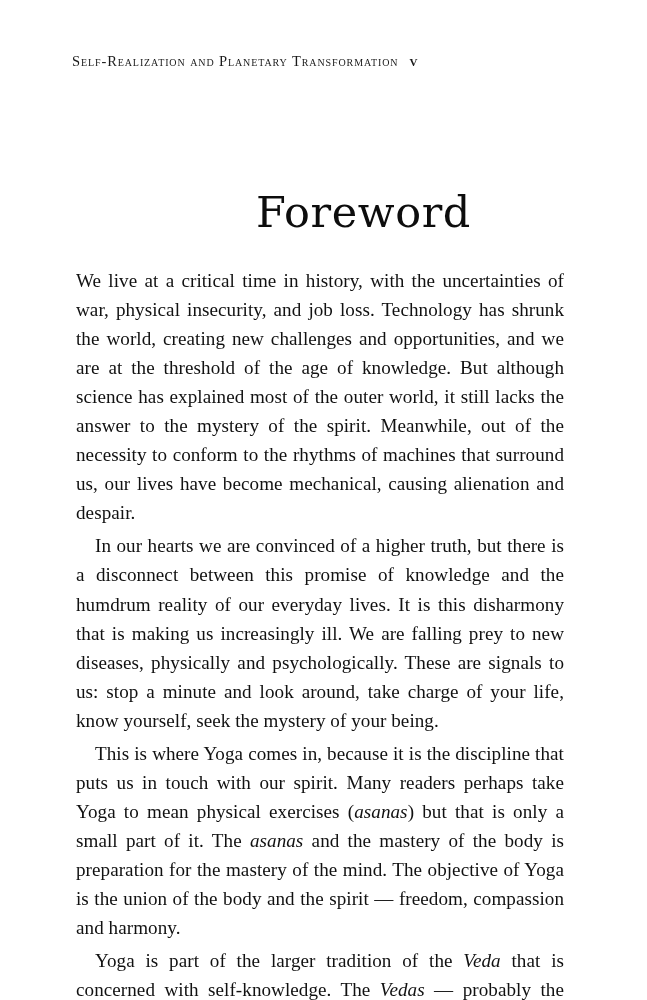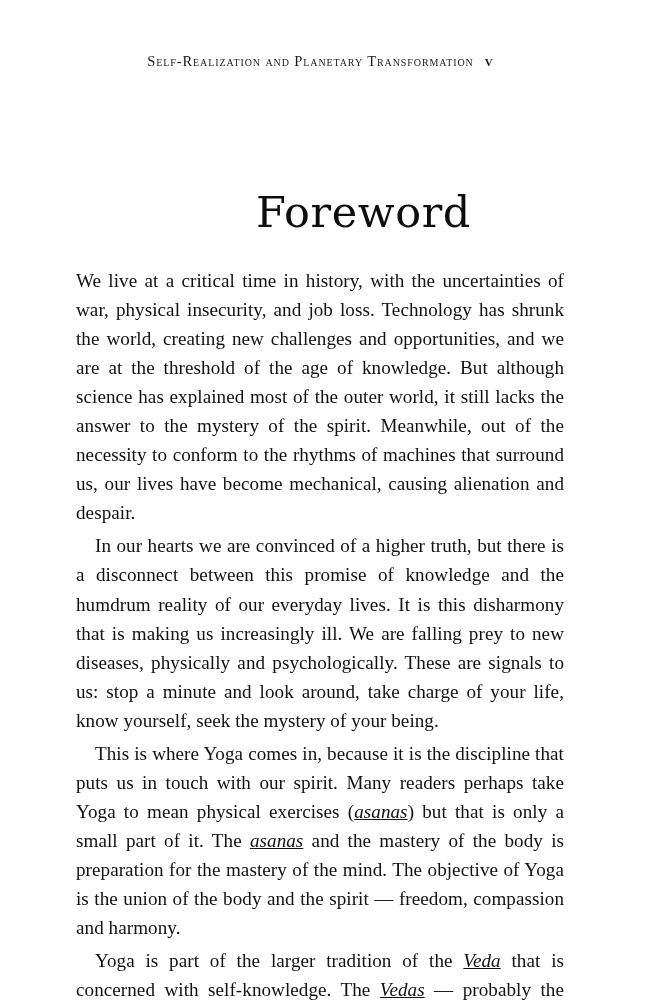--- a/index.html
+++ b/index.html
@@ -24,21 +24,21 @@
     height: 1000px;
     background: #ffffff;
   }
 
   
   .running-head {
     position: absolute;
     left: 72px;
     top: 52px;
     width: 496px;
-    text-align: center;
+    text-align: left;
     white-space: nowrap;
     font-family: "Liberation Serif", "DejaVu Serif", serif;
     font-size: 13.5px;
     line-height: 18px;
     color: #1a1a1a;
   }
   .running-head .rh-title {
     font-variant: small-caps;
     letter-spacing: 0.9px;
     font-size: 14.5px;
@@ -83,21 +83,20 @@
     text-justify: inter-word;
     hyphens: manual;
     color: #111111;
     letter-spacing: 0.06px;
   }
   .textblock p.indent {
     text-indent: 19px;
   }
   .textblock p em {
     font-style: italic;
-    text-decoration: underline;
   }
 </style>
 </head>
 <body>
 
 <div class="page">
 
   <div class="running-head">
     <span class="rh-title">Self-Realization and Planetary Transformation</span><span class="rh-folio">v</span>
   </div>

